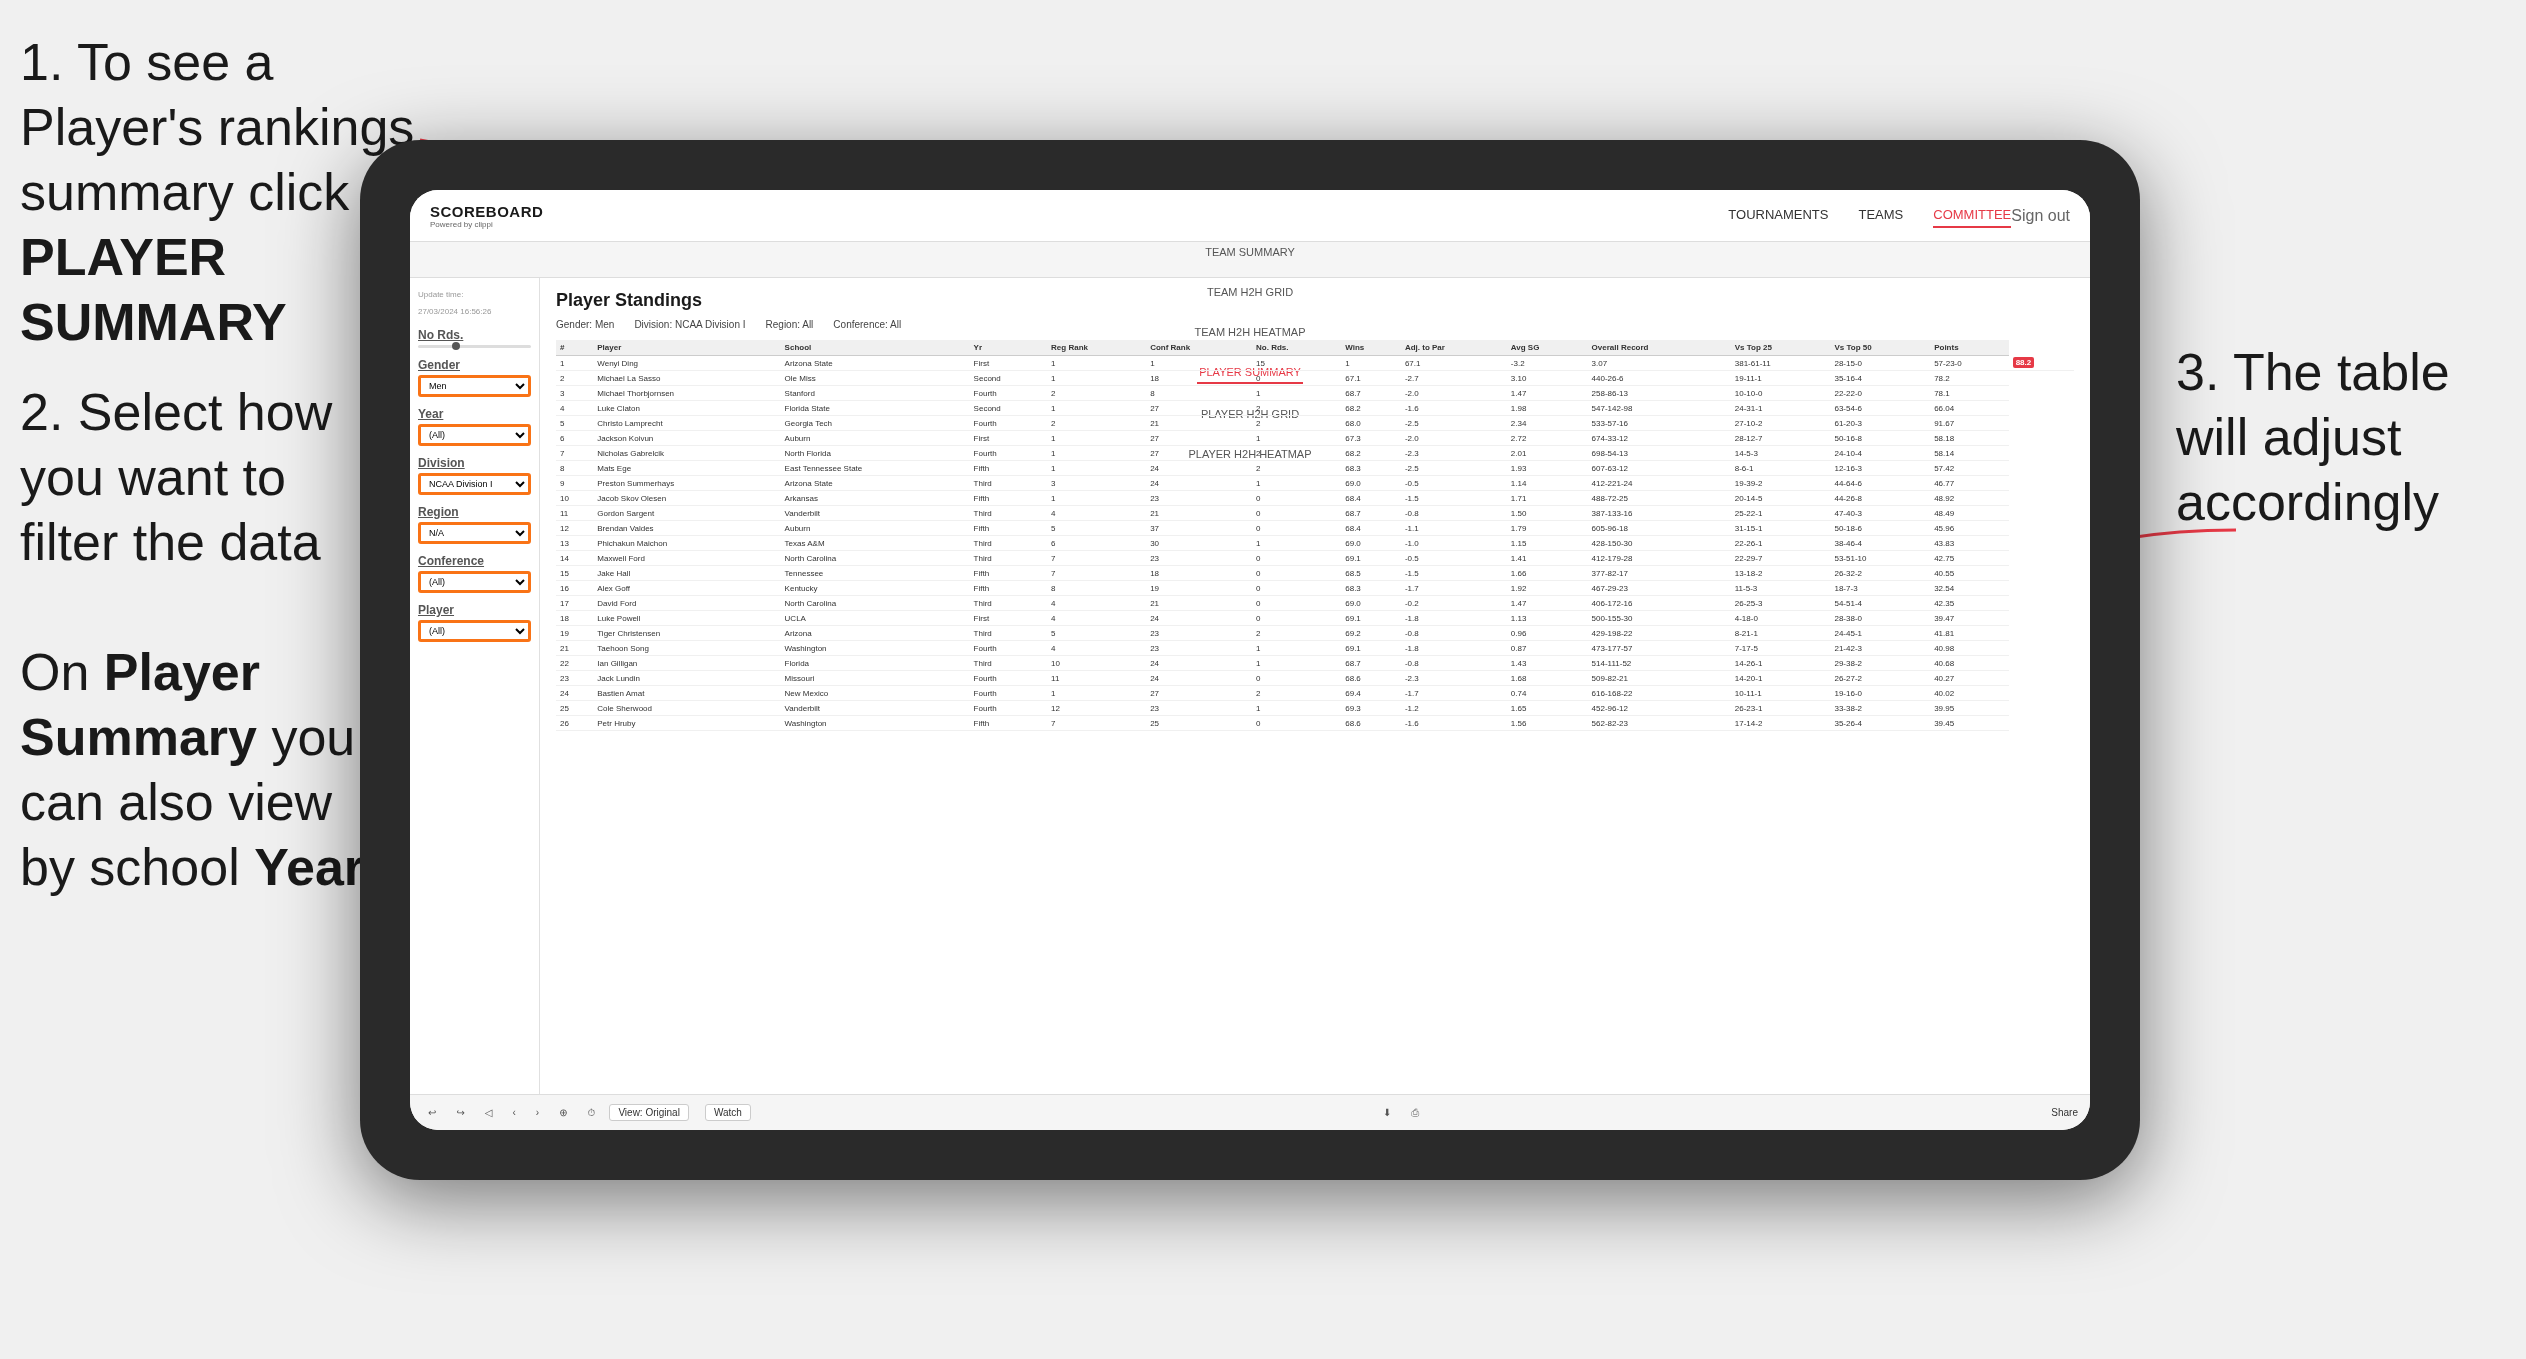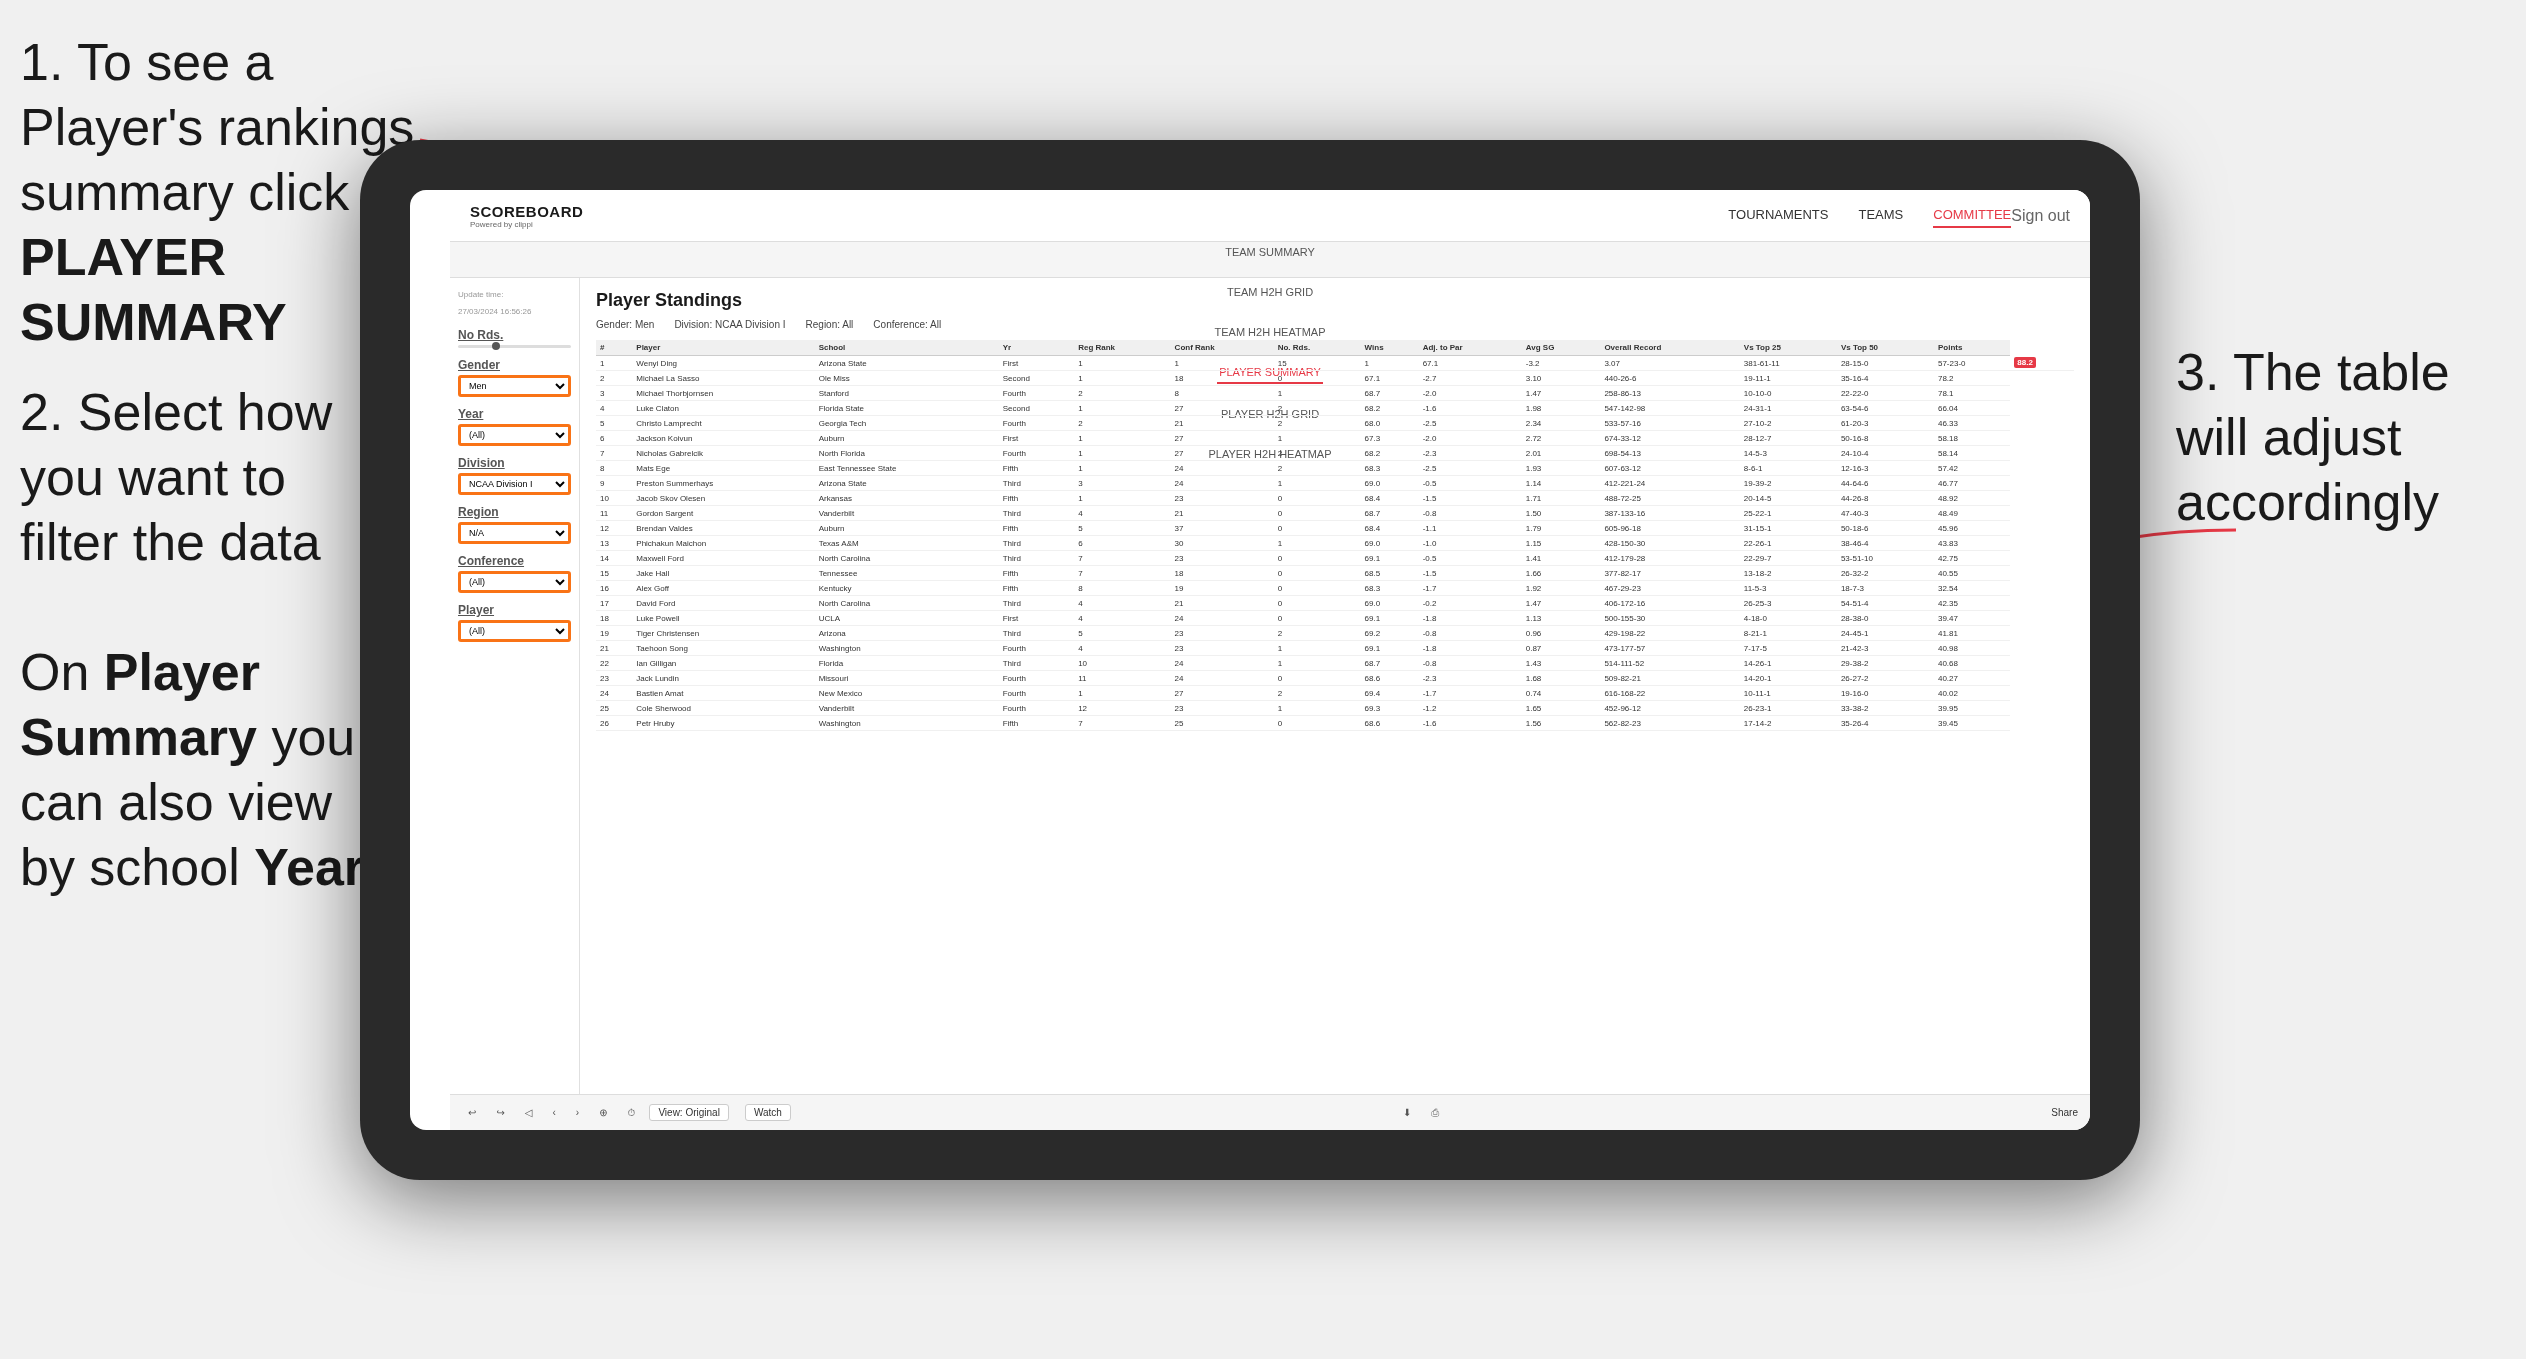--- a/index.html
+++ b/index.html
@@ -73,25 +73,24 @@
       box-shadow: 0 20px 80px rgba(0,0,0,0.5);
       display: flex;
       align-items: center;
       justify-content: center;
     }
 
     .tablet-screen {
       width: 1680px;
       height: 940px;
       background: #ffffff;
-      border-radius: 16px;
+      border-radius: 28px;
       overflow: hidden;
       display: flex;
       flex-direction: column;
-      padding-left: 40px;
     }
 
     
     .nav-bar {
       display: flex;
       align-items: center;
       background: #ffffff;
       border-bottom: 1px solid #ddd;
       padding: 0 20px;
       height: 52px;
@@ -577,21 +576,21 @@
                 <td>Fourth</td>
                 <td>2</td>
                 <td>21</td>
                 <td>2</td>
                 <td>68.0</td>
                 <td>-2.5</td>
                 <td>2.34</td>
                 <td>533-57-16</td>
                 <td>27-10-2</td>
                 <td>61-20-3</td>
-                <td>46.33</td>
+                <td>91.67</td>
               </tr>
               <tr>
                 <td>6</td>
                 <td>Jackson Koivun</td>
                 <td>Auburn</td>
                 <td>First</td>
                 <td>1</td>
                 <td>27</td>
                 <td>1</td>
                 <td>67.3</td>

